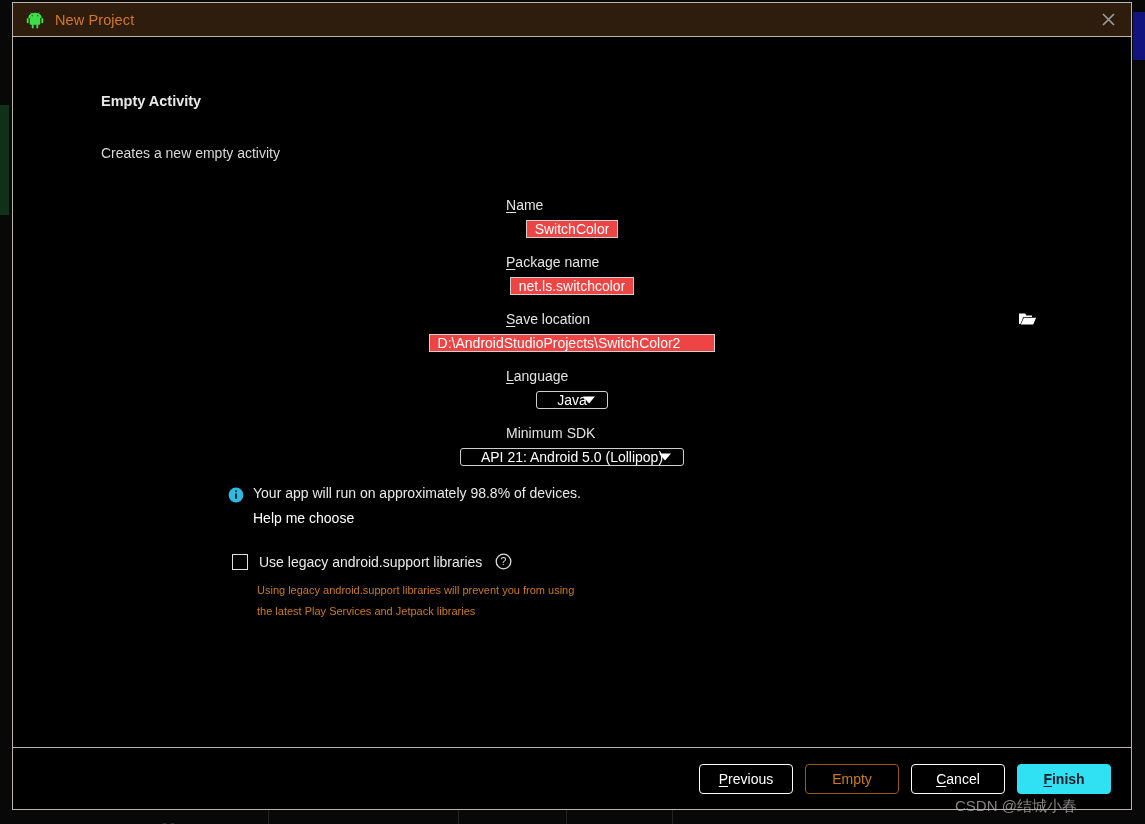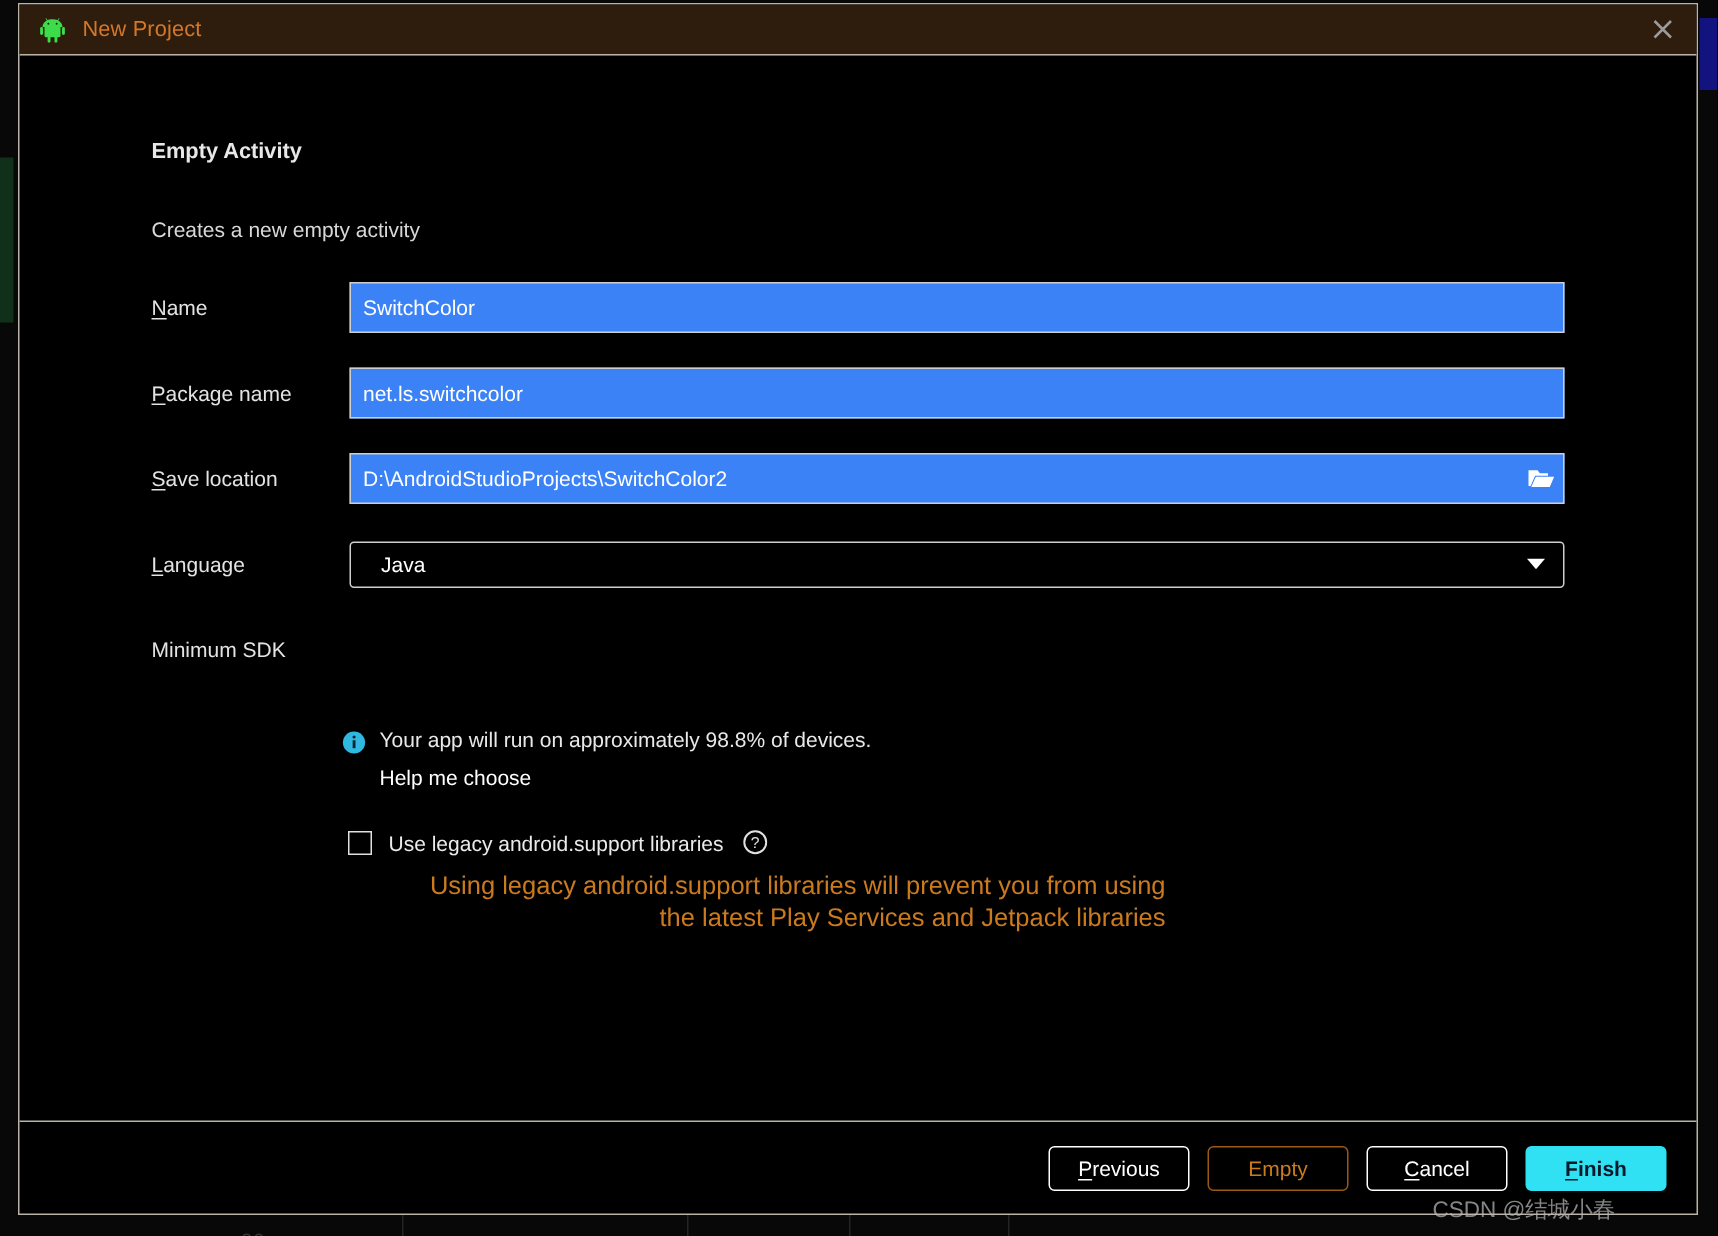--- a/index.html
+++ b/index.html
@@ -136,45 +136,45 @@
     left: 88px;
     top: 153px;
     width: 942px;
   }
   .form-row {
     display: flex;
     align-items: center;
     height: 30px;
     margin-bottom: 27px;
     position: relative;
+    flex-direction: column;
   }
   .form-label {
     width: 132px;
     min-width: 132px;
     font-size: 14px;
     color: #e3e3e3;
     line-height: 30px;
   }
   .form-label .mn {
     text-decoration: underline;
     text-underline-offset: 2px;
   }
   .field {
     flex: 1;
     height: 30px;
     box-sizing: border-box;
-    background: #3b82f6;
+    background: #ef4444;
     border: 1px solid #cfcfcf;
     color: #ffffff;
     font-size: 14px;
     font-family: "Liberation Sans", sans-serif;
-    padding: 16px 8px;
+    padding: 0 8px;
     outline: none;
     display: flex;
-    align-items: center;
   }
   .field.with-button { padding-right: 34px; }
   .field-text { white-space: nowrap; overflow: hidden; }
 
   .folder-button {
     position: absolute;
     right: 3px;
     top: 4px;
     width: 26px;
     height: 22px;
@@ -261,24 +261,23 @@
     color: #eaeaea;
     margin-right: 13px;
   }
   #help-icon { cursor: pointer; display: block; }
 
   #legacy-warning {
     position: absolute;
     left: 244px;
     top: 543px;
     width: 520px;
-    font-size: 17px;
+    font-size: 11px;
     line-height: 21px;
     color: #cb7a1e;
-    text-align: right;
   }
 
   
   #footer {
     height: 62px;
     min-height: 62px;
     border-top: 1px solid #b9b3a8;
     display: flex;
     align-items: center;
     justify-content: flex-end;
@@ -404,20 +403,24 @@
       <div class="form-row">
         <div class="form-label"><span class="mn">L</span><span>anguage</span></div>
         <div class="combo">
           <span>Java</span>
           <span class="combo-arrow"></span>
         </div>
       </div>
 
       <div class="form-row">
         <div class="form-label">Minimum SDK</div>
+        <div class="combo">
+          <span>API 21: Android 5.0 (Lollipop)</span>
+          <span class="combo-arrow"></span>
+        </div>
       </div>
 
     </div>
 
     <div id="info-line">
       <svg id="info-icon" viewBox="0 0 16 16">
         <circle cx="8" cy="8" r="7.4" fill="#2fb8e0"></circle>
         <rect x="7.1" y="6.5" width="1.9" height="5.3" fill="#062430"></rect>
         <circle cx="8.05" cy="4.3" r="1.05" fill="#062430"></circle>
       </svg>

